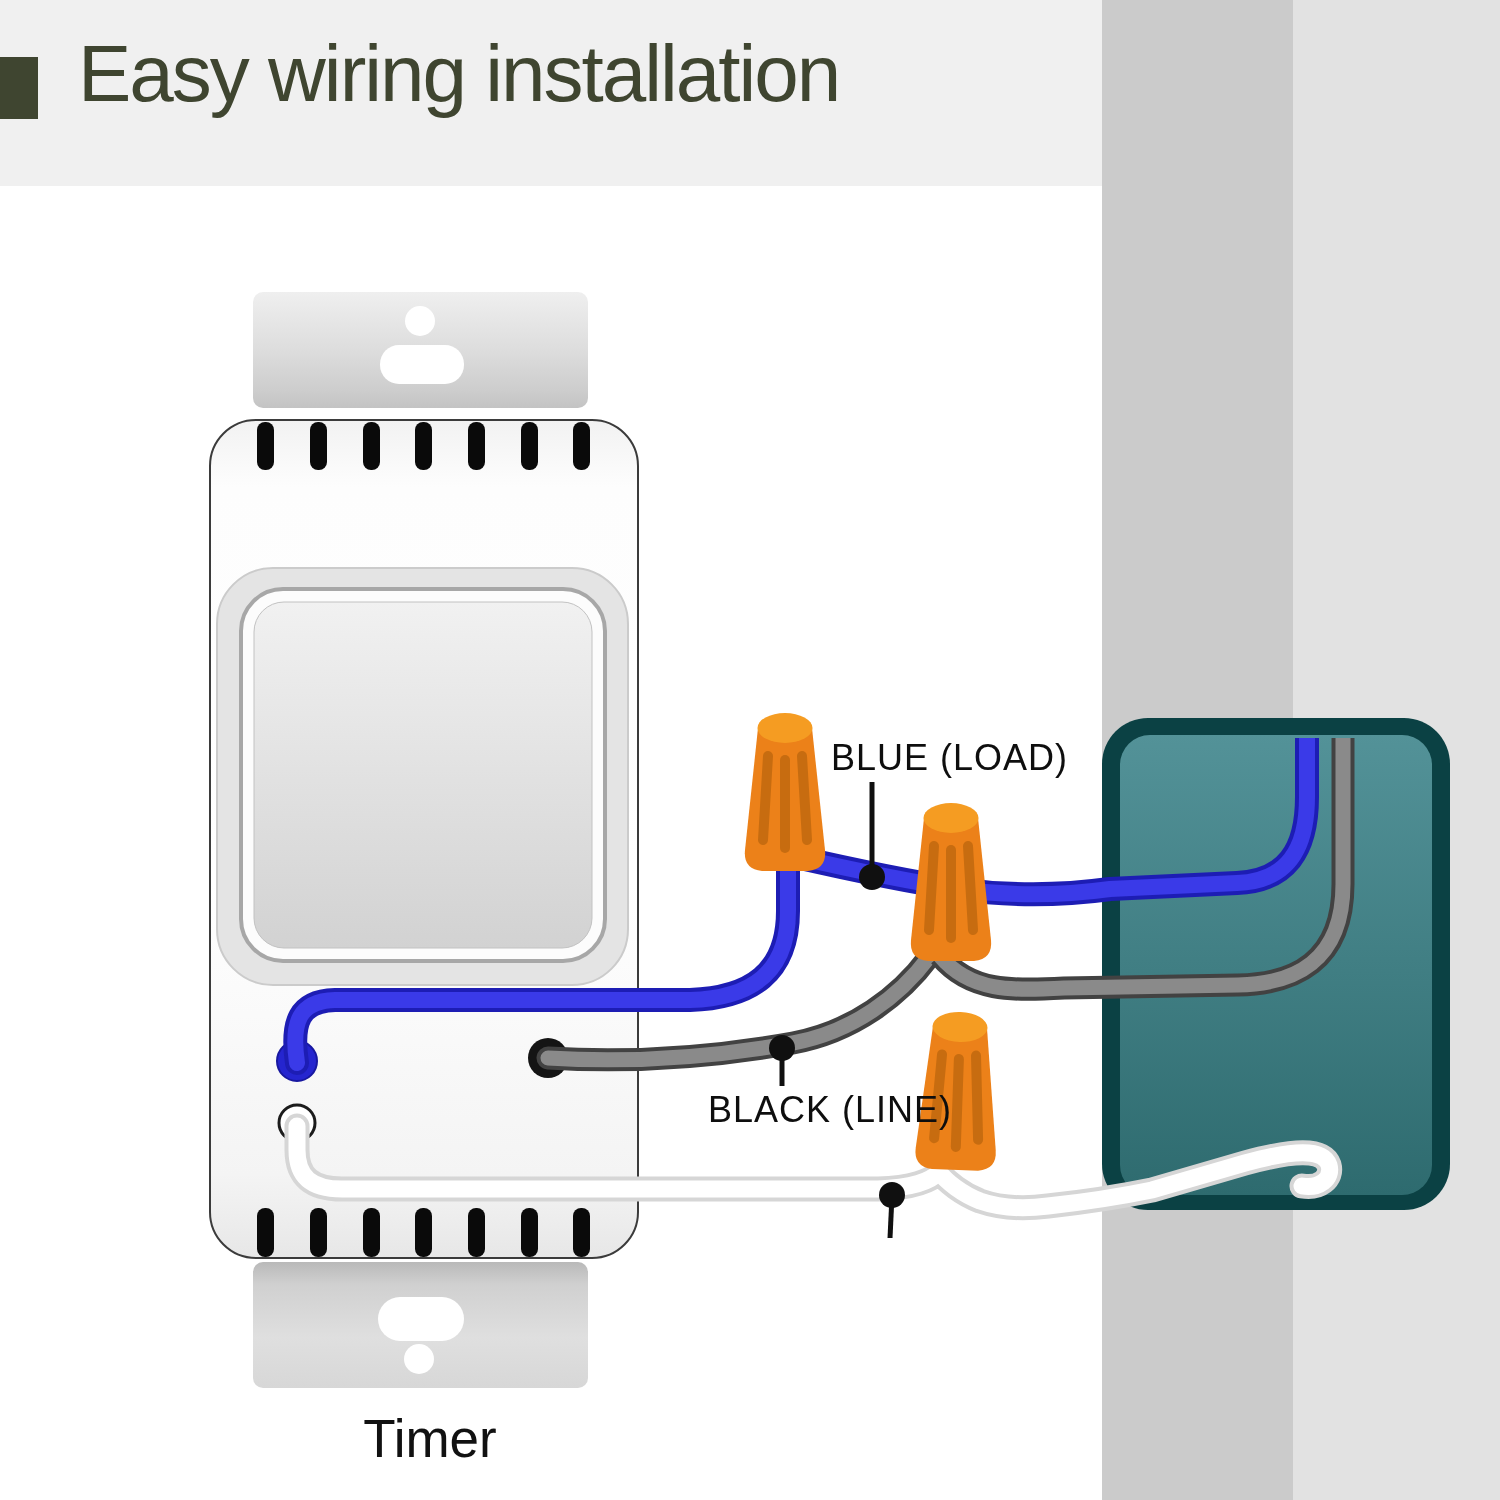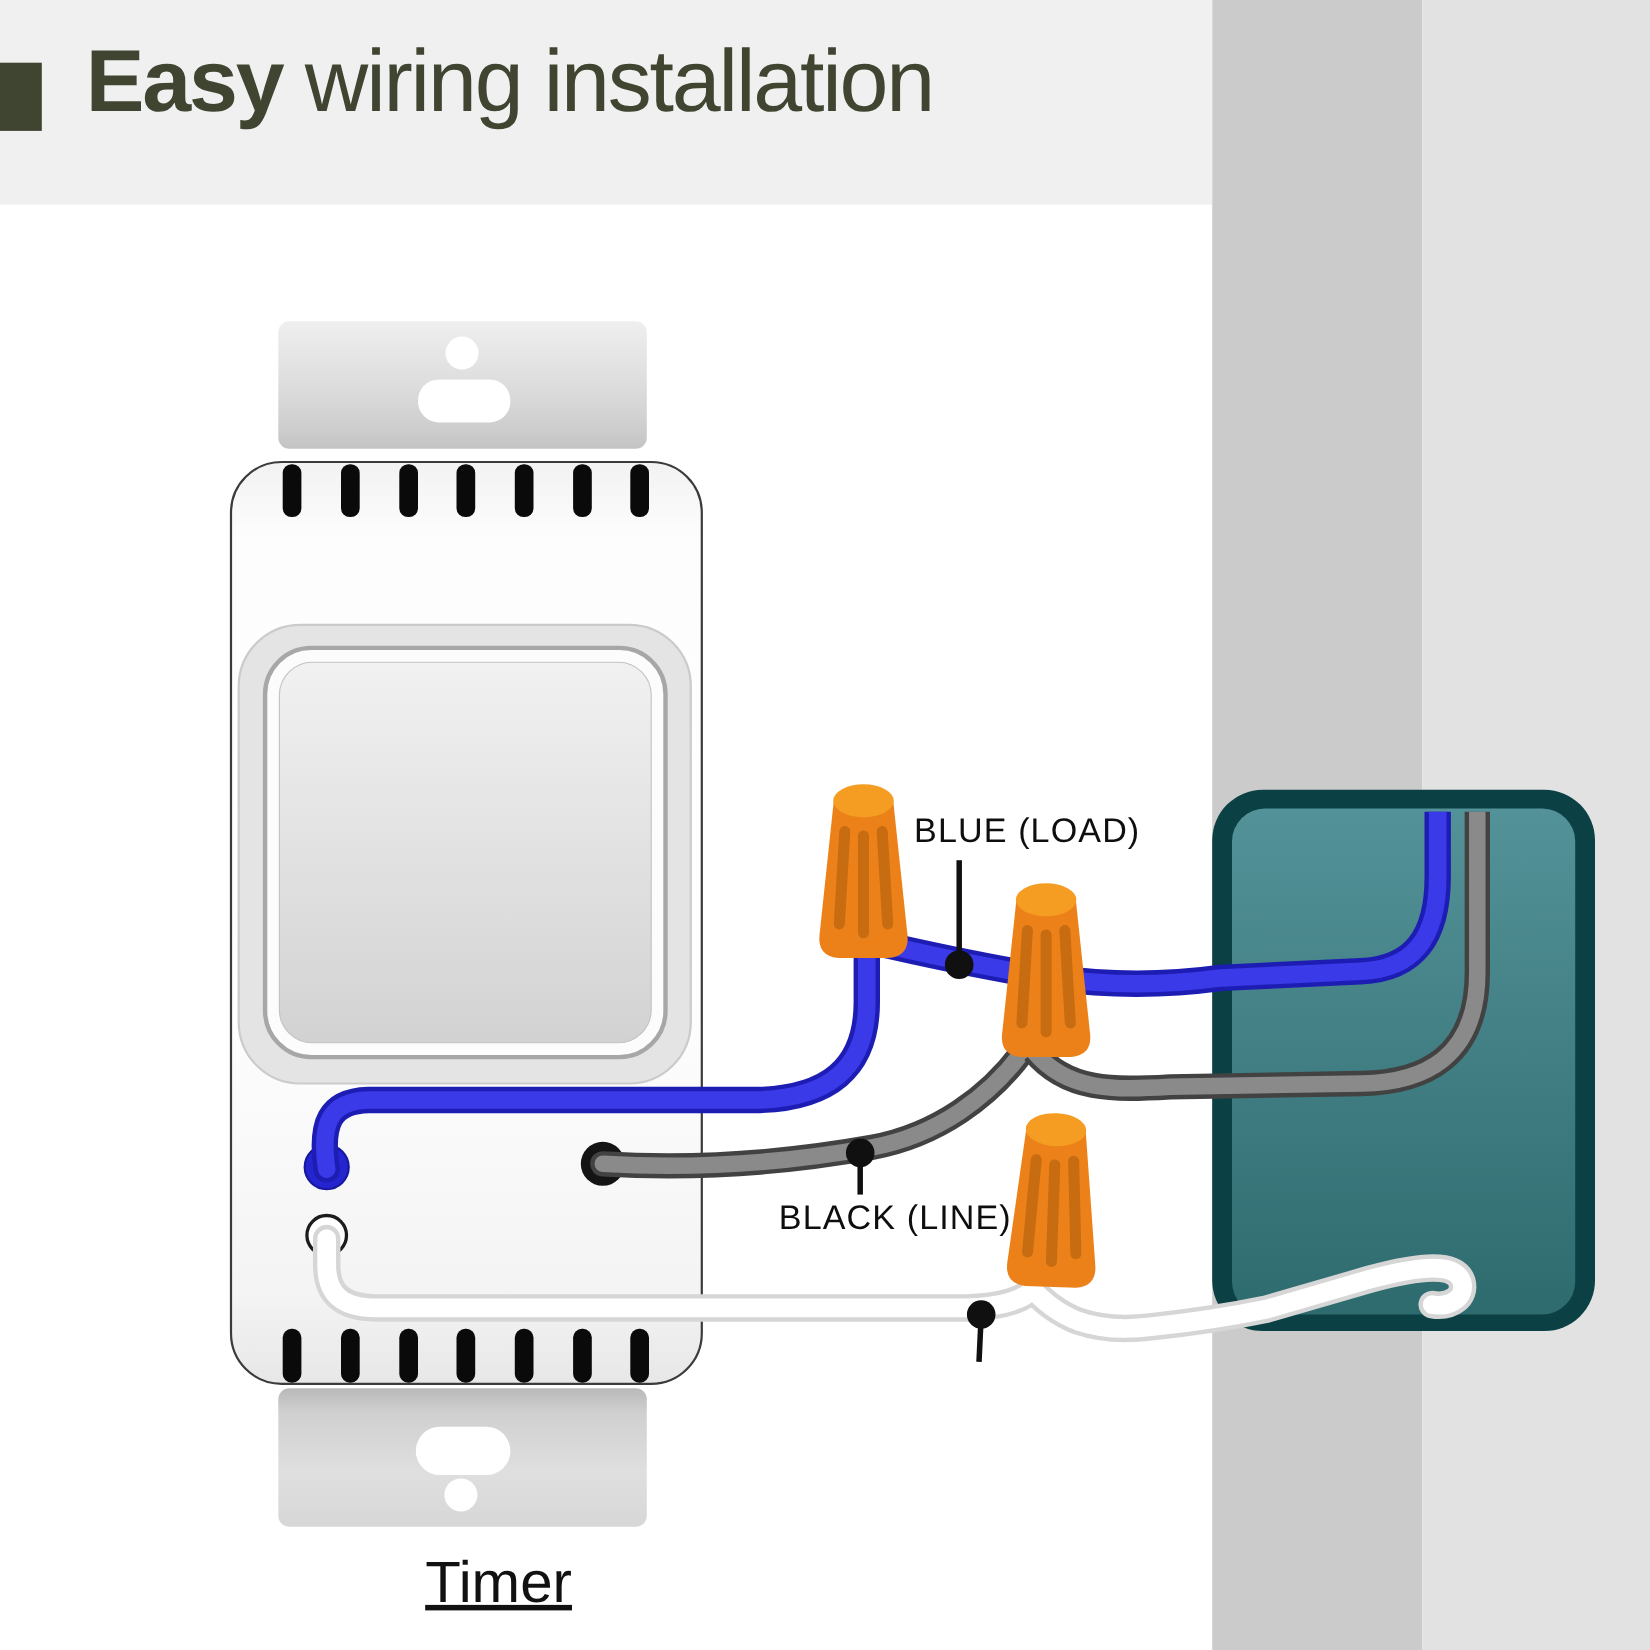--- a/index.html
+++ b/index.html
@@ -4,28 +4,28 @@
 <style>
   html,body{margin:0;padding:0;}
   .stage{position:relative;width:1500px;height:1500px;background:#ffffff;overflow:hidden;
          font-family:"Liberation Sans",sans-serif;}
   .band-mid{position:absolute;left:1102px;top:0;width:191px;height:1500px;background:var(--band_mid);}
   .band-right{position:absolute;left:1293px;top:0;width:207px;height:1500px;background:var(--band_right);}
   .header-strip{position:absolute;left:0;top:0;width:1102px;height:186px;background:var(--header_bg);}
   .title-bullet{position:absolute;left:0;top:57px;width:38px;height:62px;background:var(--title_text);}
   .page-title{position:absolute;left:78px;top:30px;margin:0;font-size:80px;line-height:1.1;
               letter-spacing:-2px;font-weight:400;color:var(--title_text);white-space:nowrap;}
-  .page-title .b{font-weight:700;}
+  .page-title .b{font-weight:400;}
   svg{position:absolute;left:0;top:0;}
-  .wire-label{position:absolute;font-size:31px;letter-spacing:1px;color:var(--label_text);white-space:nowrap;}
+  .wire-label{position:absolute;font-size:36px;letter-spacing:1px;color:var(--label_text);white-space:nowrap;}
   .lbl-blue{left:831px;top:737px;}
   .lbl-black{left:708px;top:1089px;}
   .lbl-white{left:742px;top:1239px;}
-  .device-label{position:absolute;left:340px;top:1408px;width:180px;text-align:right;
-                font-size:53px;color:#111;text-decoration:underline;}
+  .device-label{position:absolute;left:340px;top:1408px;width:180px;text-align:center;
+                font-size:53px;color:#111;}
   
   .box-frame{fill:var(--box_frame);}
   .strapT{fill:url(#gStrapT);} .strapB{fill:url(#gStrapB);}
   .hole{fill:#ffffff;}
   .bodyR{fill:url(#gBody);stroke:#3b3b3b;stroke-width:2;}
   .slot{fill:#0a0a0a;}
   .plate{fill:#e4e4e4;stroke:#cbcbcb;stroke-width:2;}
   .ring{fill:#fcfcfc;stroke:#a7a7a7;stroke-width:4;}
   .face{fill:url(#gFace);stroke:#c2c2c2;stroke-width:1;}
   .wE,.wC,.gE,.gC,.bE,.bC{fill:none;}

